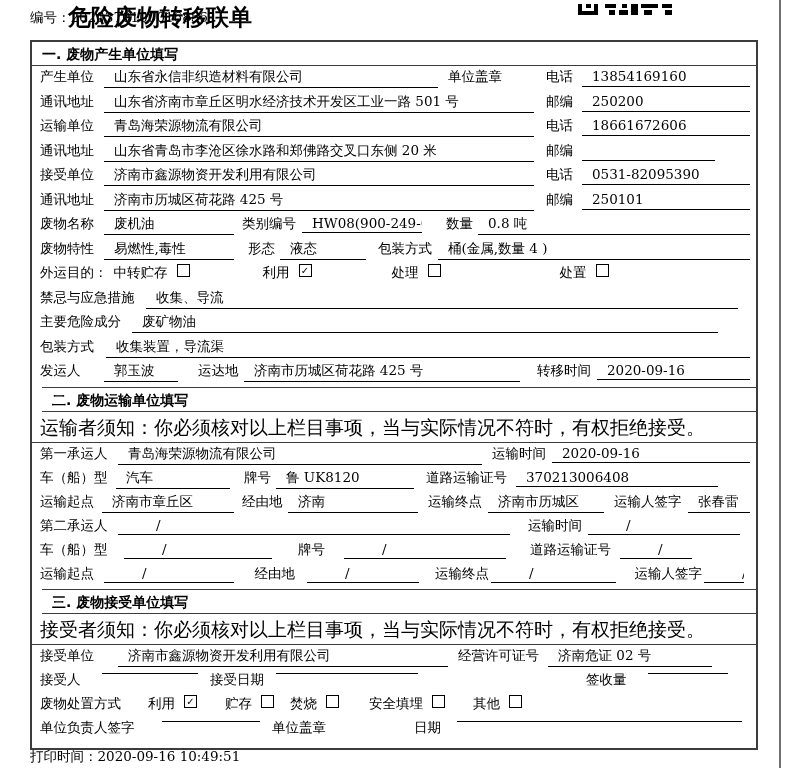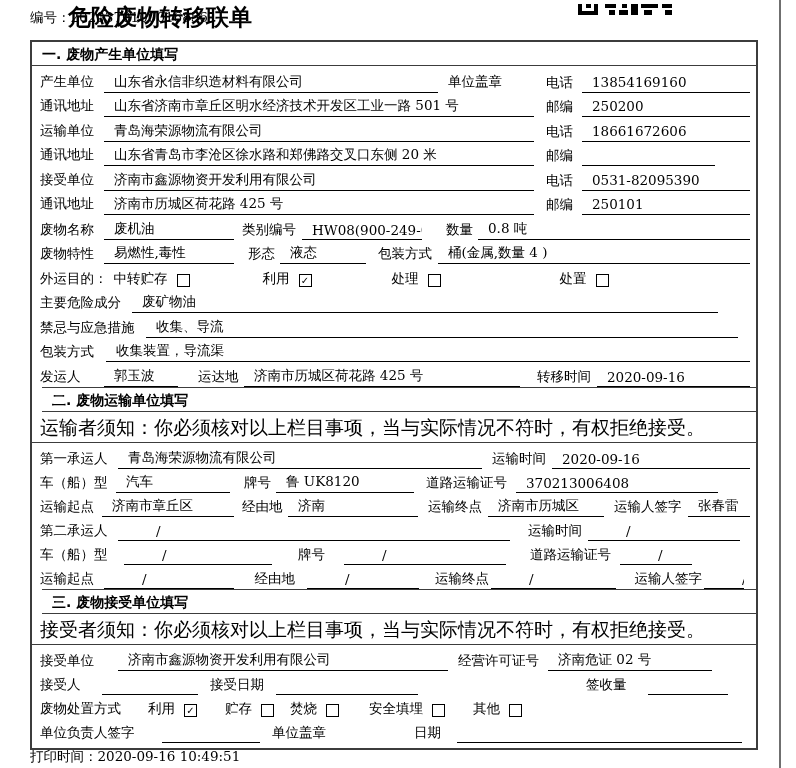--- a/index.html
+++ b/index.html
@@ -10,21 +10,21 @@
   #doc-title{left:0;right:0;top:2px;padding-left:68px;
              font-size:23px;font-weight:bold;font-family:"DejaVu Sans","Liberation Sans",sans-serif;}
   #qr-frag{left:578px;top:0;}
   #page-edge{left:779px;top:0;bottom:0;width:2px;background:#6f6f6f;}
   #form-table{left:30px;top:40px;width:724px;border:2px solid #3c3c3c;background:#fff;}
   .sec-hd{font-size:14px;font-weight:bold;padding:3px 0 2px 10px;line-height:18px;
           font-family:"DejaVu Sans","Liberation Sans",sans-serif;
           border-bottom:1.5px solid #3c3c3c;}
   .sec-hd.mid{border-top:1.5px solid #3c3c3c;margin-left:10px;}
   .sec-body{padding:2px 6px 0 8px;}
-  .row{display:flex;align-items:flex-end;height:24.5px;font-size:13.5px;white-space:nowrap;}
+  .row{display:flex;align-items:flex-start;height:24.5px;font-size:13.5px;white-space:nowrap;}
   .s2 .row,.s3 .row{height:24px;}
   .lbl{padding:0 2px 1px 0;}
   .u{border-bottom:1.2px solid #000;padding:0 2px 1px 10px;overflow:hidden;min-height:1px;}
   .u.sl{padding-left:38px;}
   .f1{flex:1;}
   .lz{display:flex;width:506px;}
   .rz{display:flex;flex:1;}
   .notice{font-size:19px;padding:7px 0 6px 8px;border-bottom:1.2px solid #3c3c3c;line-height:17px;}
   .cb{display:inline-block;width:11px;height:11px;border:1.2px solid #000;margin:0 0 2px 7px;
       font-size:10px;line-height:11px;text-align:center;vertical-align:bottom;
@@ -144,26 +144,26 @@
       <span class="lbl" style="margin-left:4px">中转贮存</span>
       <span class="cb"></span>
       <span class="lbl" style="margin-left:73px">利用</span>
       <span class="cb">✓</span>
       <span class="lbl" style="margin-left:80px">处理</span>
       <span class="cb"></span>
       <span class="lbl" style="margin-left:119px">处置</span>
       <span class="cb"></span>
     </div>
     <div class="row">
+      <span class="lbl" style="width:104px">禁忌与应急措施</span>
+      <span class="u f1" style="margin-right:12px">收集、导流</span>
+    </div>
+    <div class="row">
       <span class="lbl" style="width:90px">主要危险成分</span>
       <span class="u f1" style="margin-right:32px">废矿物油</span>
-    </div>
-    <div class="row">
-      <span class="lbl" style="width:104px">禁忌与应急措施</span>
-      <span class="u f1" style="margin-right:12px">收集、导流</span>
     </div>
     <div class="row">
       <span class="lbl" style="width:64px">包装方式</span>
       <span class="u f1">收集装置，导流渠</span>
     </div>
     <div class="row">
       <span class="lbl" style="width:62px">发运人</span>
       <span class="u" style="width:62px">郭玉波</span>
       <span class="lbl" style="margin-left:20px;width:44px">运达地</span>
       <span class="u" style="width:264px">济南市历城区荷花路 425 号</span>

